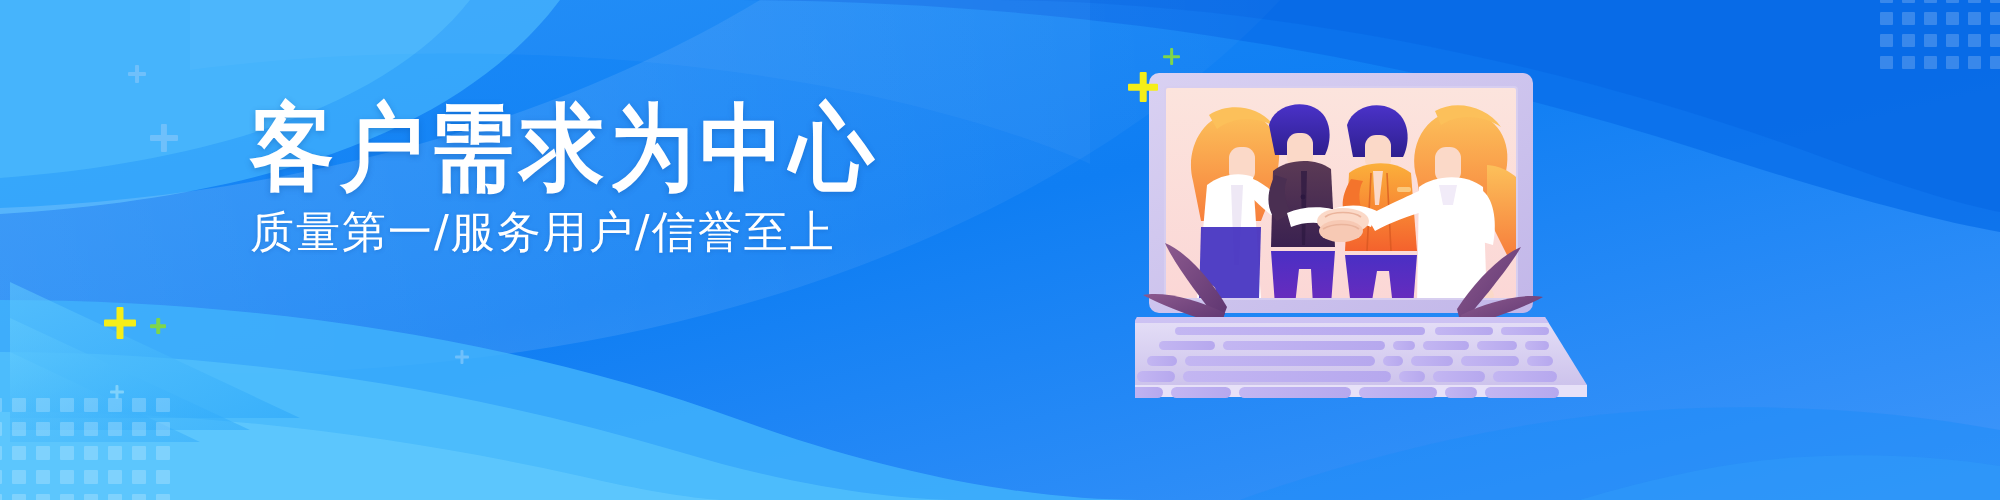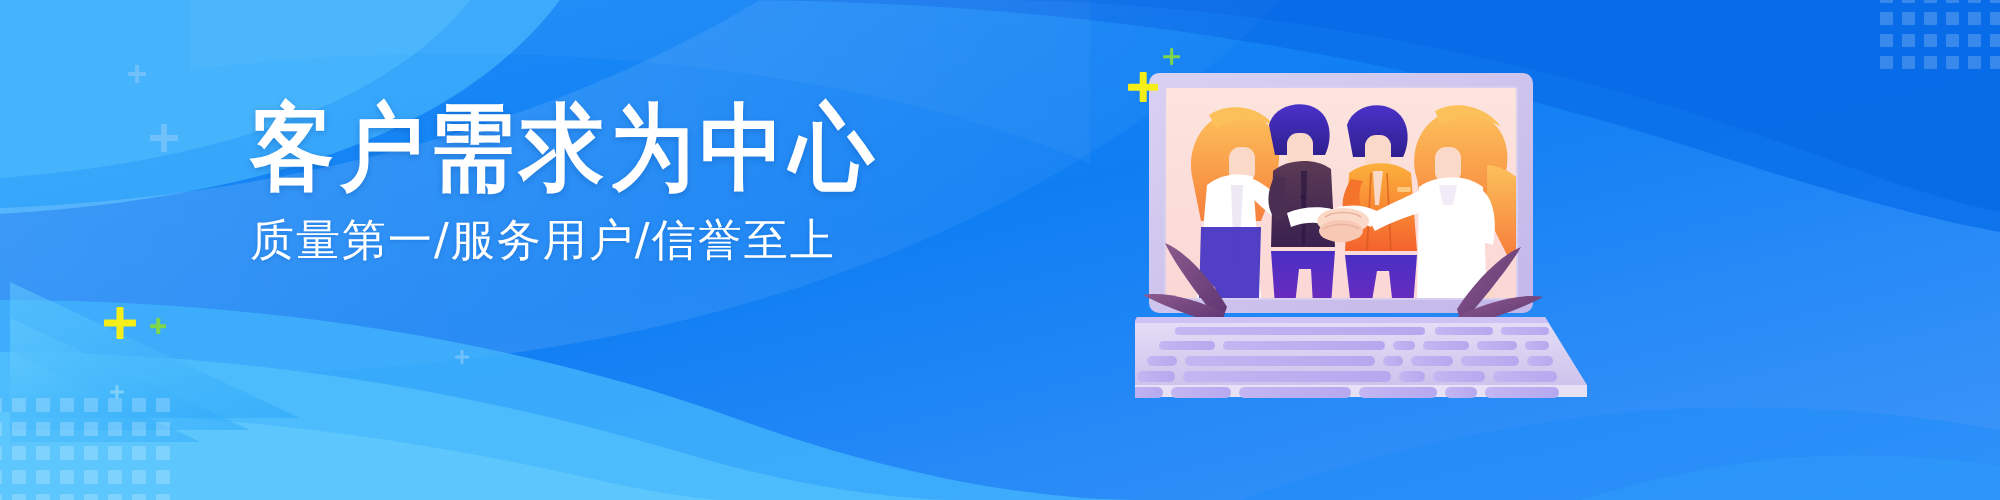--- a/index.html
+++ b/index.html
@@ -21,21 +21,21 @@
   }
   #headline{
     font-size:84px;line-height:1;font-weight:bold;color:#ffffff;
     letter-spacing:6px;
     font-family:"DejaVu Sans","Liberation Sans",sans-serif;
     text-shadow:0 2px 6px rgba(8,60,140,.28);
     white-space:nowrap;
     transform:scaleY(1.12);transform-origin:left top;
   }
   #subline{
-    margin-top:34px;
+    margin-top:26px;
     font-size:44px;line-height:1;color:#ffffff;letter-spacing:2px;
     font-family:"DejaVu Sans","Liberation Sans",sans-serif;
     white-space:nowrap;
     text-shadow:0 1px 4px rgba(8,60,140,.22);
   }
 
   
   .plus{position:absolute;z-index:45;}
   .plus i{position:absolute;display:block;background:currentColor;border-radius:1px;}
   .plus i.h{left:0;top:50%;width:100%;height:22%;transform:translateY(-50%);}

